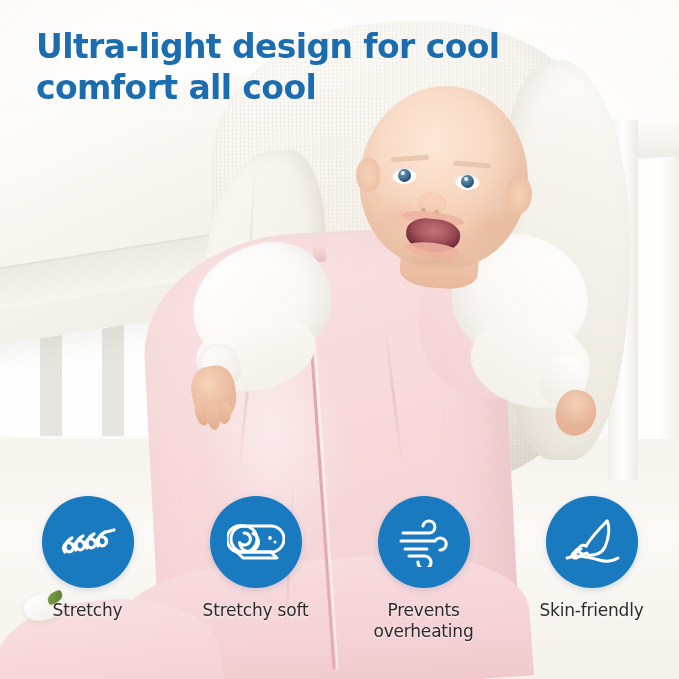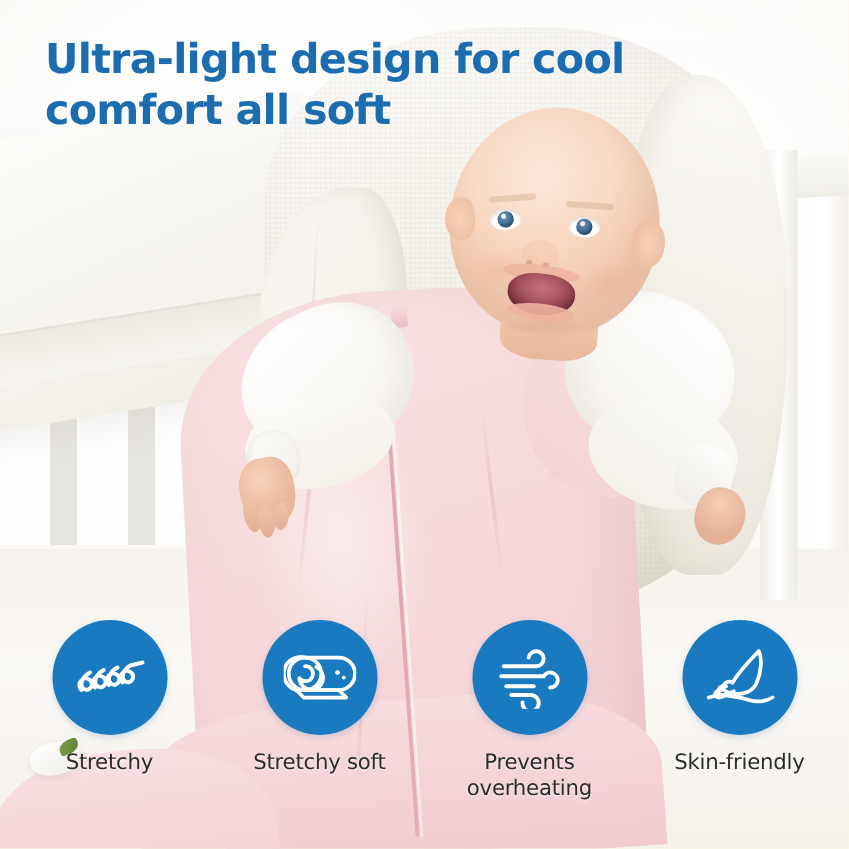--- a/index.html
+++ b/index.html
@@ -7,21 +7,21 @@
     margin: 0;
     padding: 0;
     background: #ffffff;
   }
   #poster {
     position: relative;
     width: 679px;
     height: 679px;
     overflow: hidden;
     font-family: "Liberation Sans", sans-serif;
-    background: #fef9c3;
+    background: #bef264;
     -webkit-font-smoothing: antialiased;
   }
 
   
   .photo {
     position: absolute;
     inset: 0;
     overflow: hidden;
     background:
       radial-gradient(120% 90% at 50% 30%, #ffffff 0%, #fbf9f6 55%, #f2efe9 100%);
@@ -692,21 +692,21 @@
 
     <div class="pink-fold-bl"></div>
     <div class="tag-white"></div>
     <div class="tag-leaf"></div>
 
     <div class="photo-soften"></div>
   </div>
 
   <h1 class="headline">
     <span class="l1">Ultra-light design for cool</span>
-    <span class="l2">comfort all soft</span>
+    <span class="l2">comfort all cool</span>
   </h1>
 
   <div class="features">
 
     <div class="feature">
       <div class="badge">
         <svg width="60" height="46" viewBox="0 0 60 46" fill="none">
           <g stroke="#ffffff" stroke-width="3.2" stroke-linecap="round" fill="none">
             <path d="M7 33 C3 27, 9 21, 14 25 C18 29, 13 35, 9 32 C5 29, 8 22, 14 19"></path>
             <path d="M18 31 C14 25, 20 19, 25 23 C29 27, 24 33, 20 30 C16 27, 19 20, 25 17"></path>

